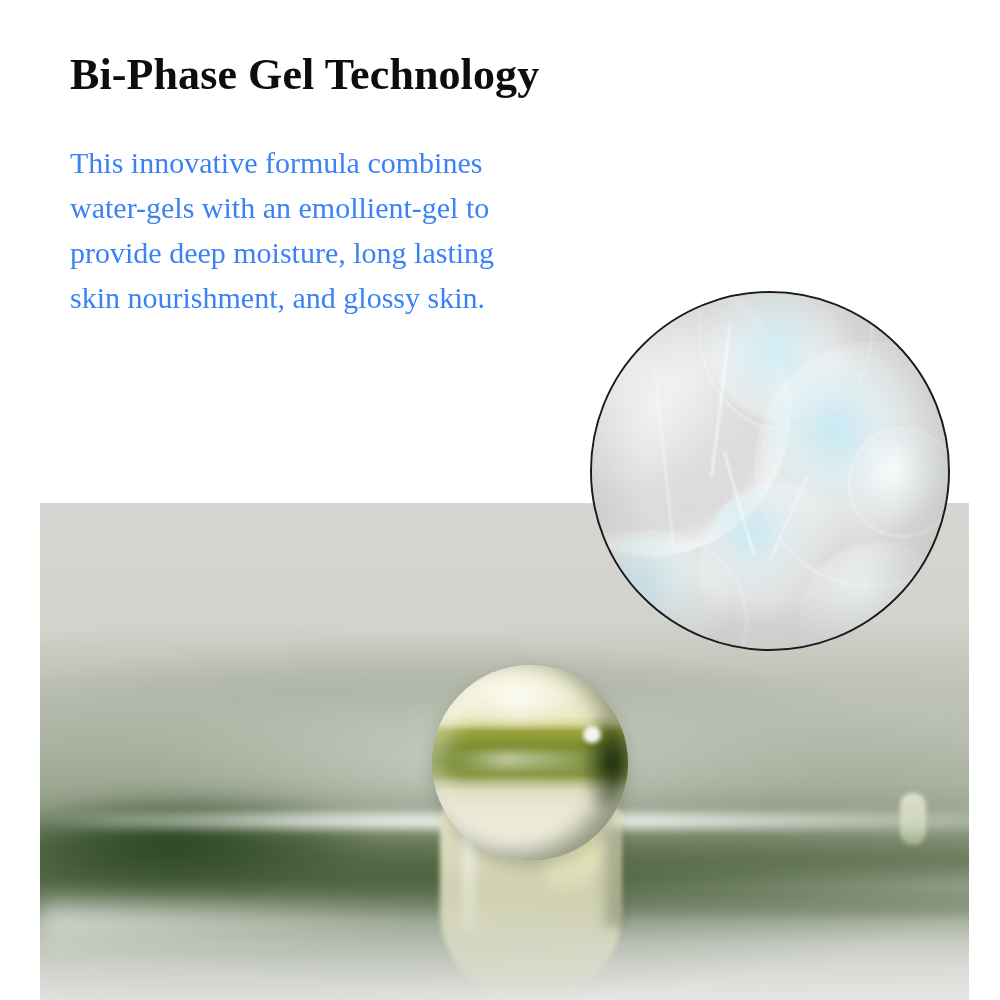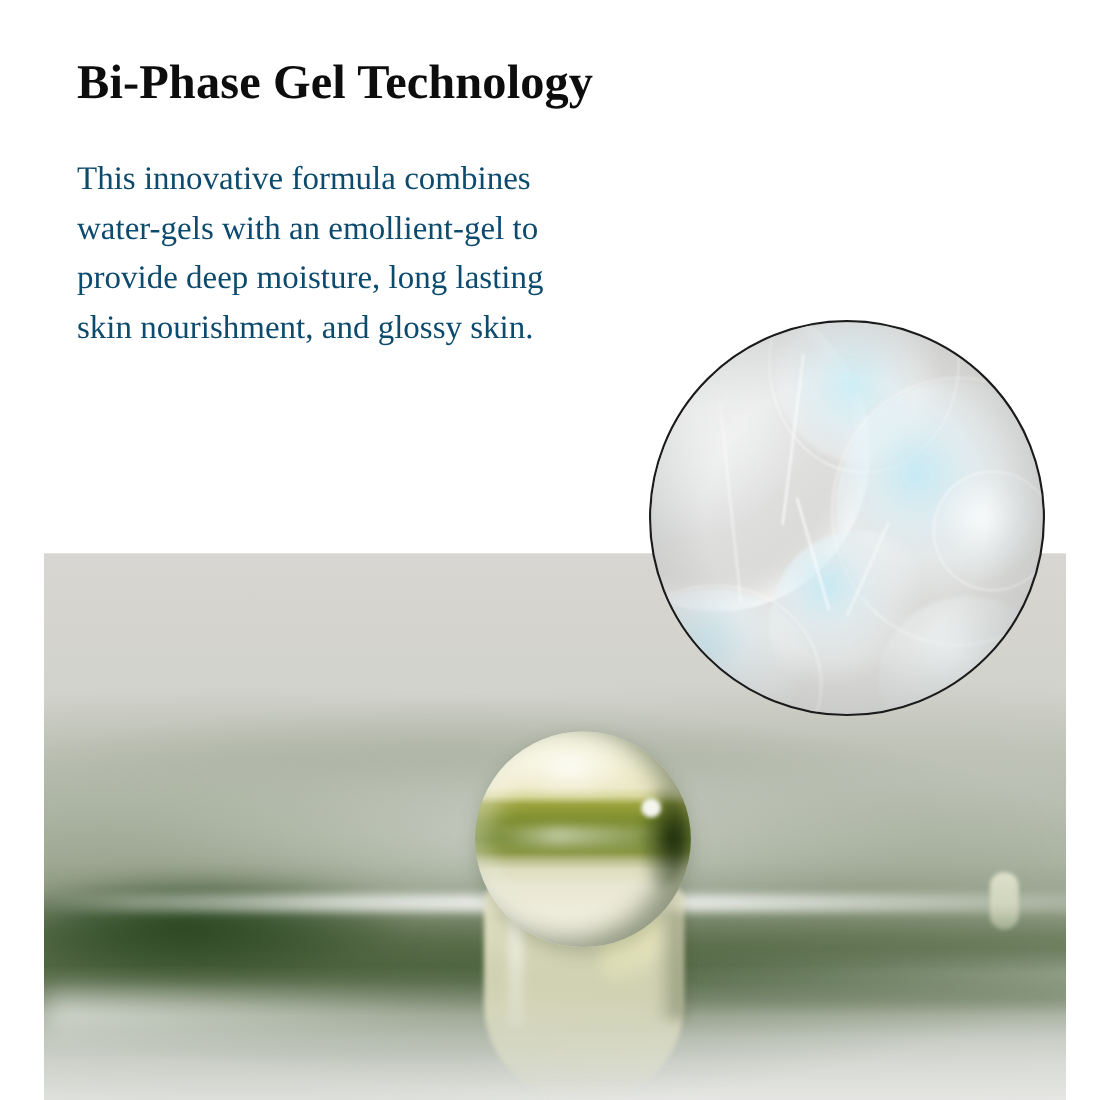--- a/index.html
+++ b/index.html
@@ -48,21 +48,21 @@
   .body-copy {
     position: absolute;
     left: 70px;
     top: 140px;
     width: 470px;
     margin: 0;
     font-family: "Liberation Serif", "DejaVu Serif", serif;
     font-weight: 400;
     font-size: 30px;
     line-height: 45px;
-    color: #0c4a6e;
+    color: #3b82f6;
   }
 
   
   .photo {
     position: absolute;
     left: 0;
     top: 487px;
     width: 1000px;
     height: 513px;
     overflow: hidden;

